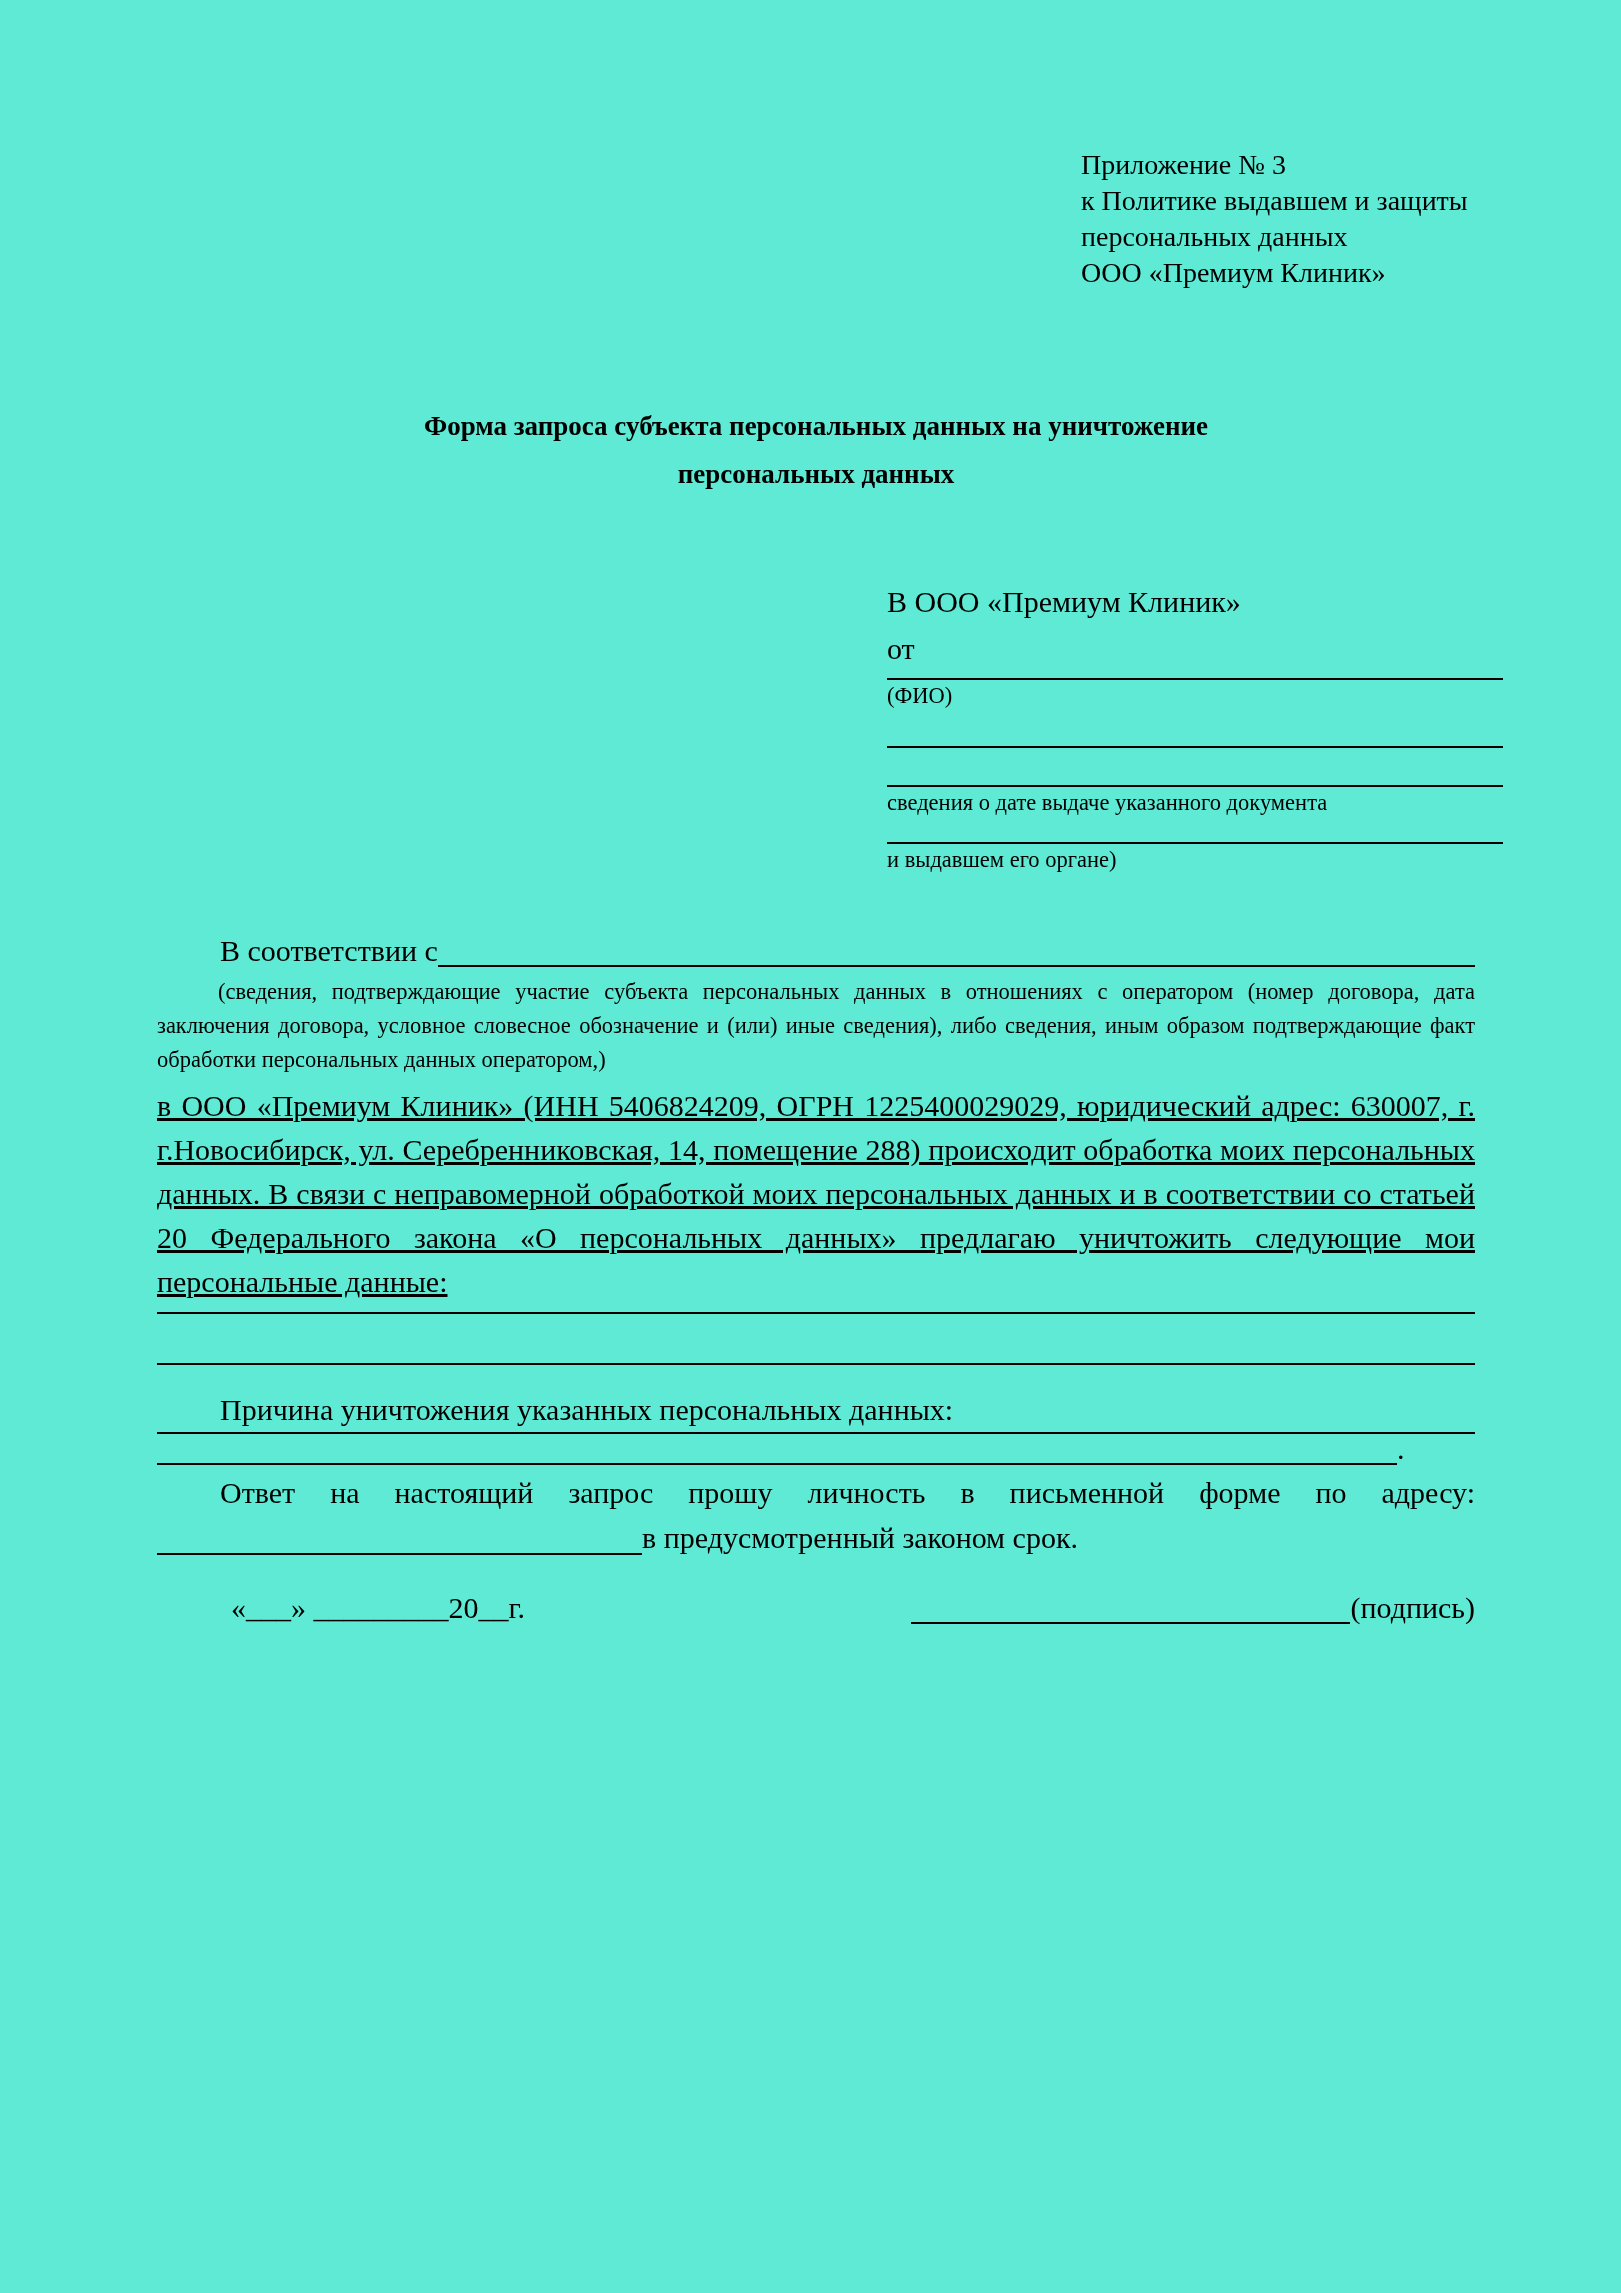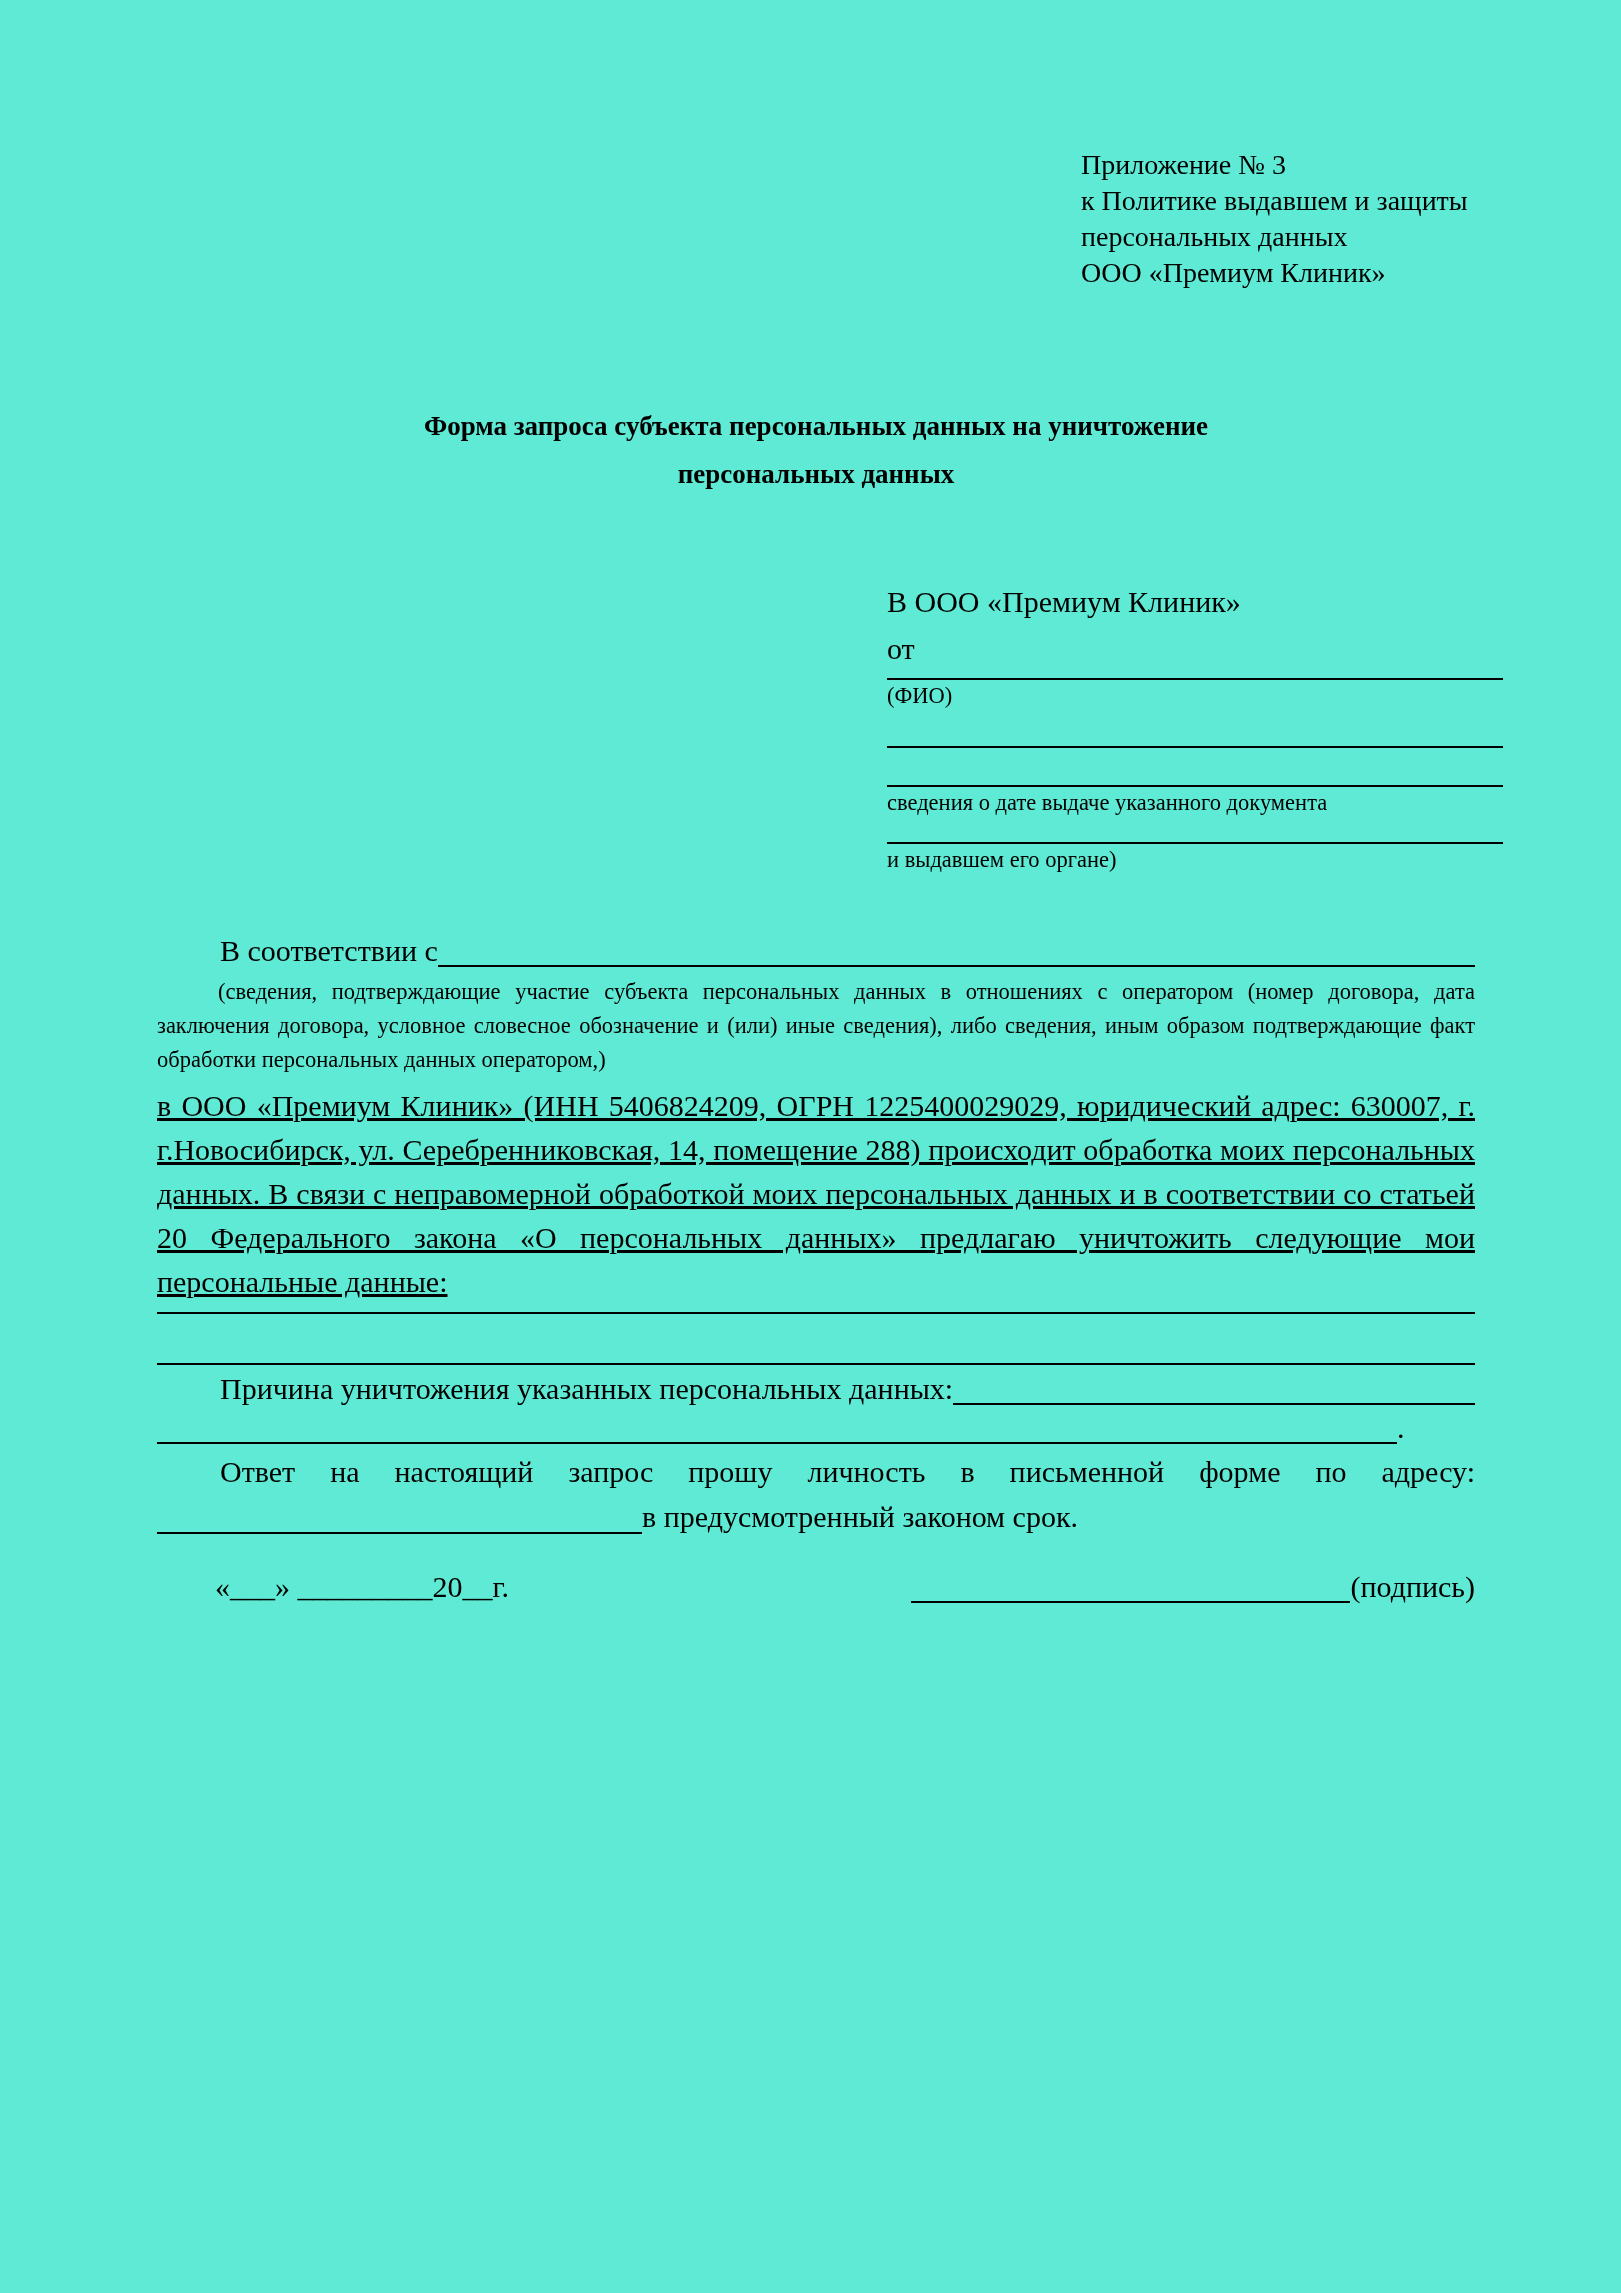--- a/index.html
+++ b/index.html
@@ -82,21 +82,21 @@
     margin-top: 2px;
   }
   .body-par {
     margin-top: 7px;
     text-align: justify;
     text-decoration: underline;
   }
   .write-line { border-bottom: 2.9px solid #000; }
   .wl-1 { height: 7.8px; }
   .wl-2 { height: 49px; }
-  .reason-row { margin-top: 2px; height: 44px; }
+  .reason-row { margin-top: 23px; height: 44px; flex-direction: column; }
   .period-row { display: flex; align-items: flex-end; height: 39px; }
   .fixed-line-long {
     width: 1240px;
     border-bottom: 2.9px solid #000;
     margin-bottom: 5.9px;
   }
   .response-lead {
     text-indent: 63px;
     text-align: justify;
     text-align-last: justify;
@@ -107,21 +107,21 @@
     width: 485px;
     border-bottom: 2.9px solid #000;
     margin-bottom: 5.9px;
   }
   .signing-row {
     display: flex;
     justify-content: space-between;
     align-items: flex-end;
     margin-top: 25.5px;
   }
-  .date-part { margin-left: 58px; white-space: nowrap; }
+  .date-part { margin-left: 74px; white-space: nowrap; }
   .sig-part { display: flex; width: 564px; }
   .sig-line {
     flex: 1 1 auto;
     border-bottom: 2.9px solid #000;
     margin-bottom: 5.9px;
   }
   .nowrap { white-space: nowrap; }
 </style>
 </head>
 <body>

